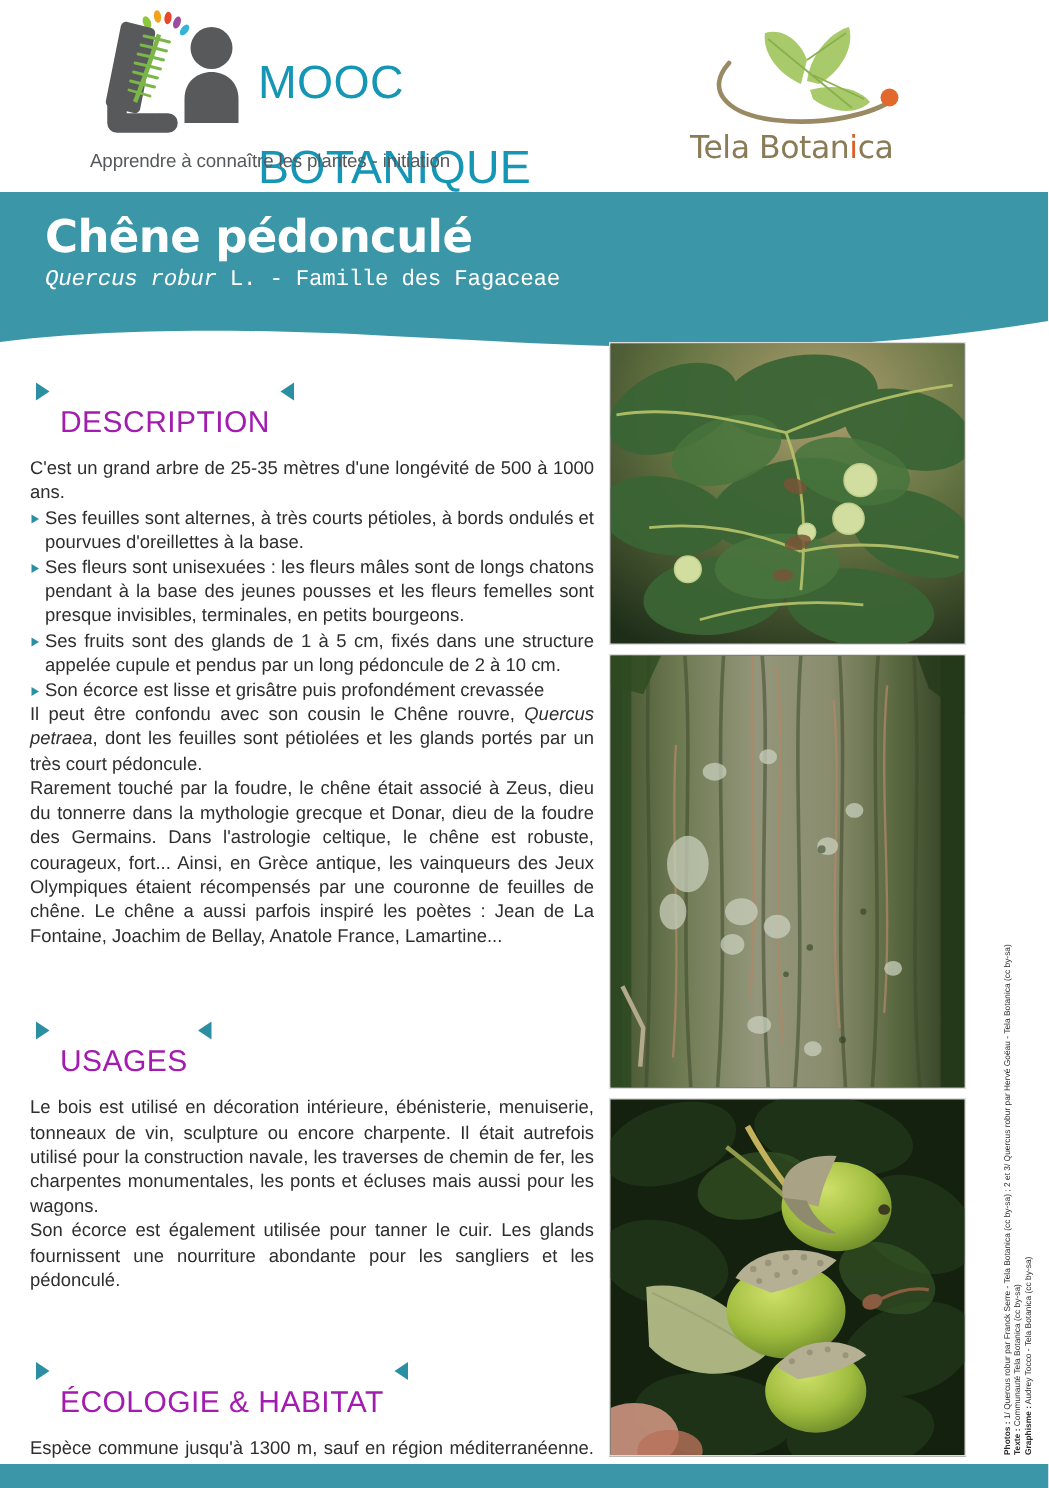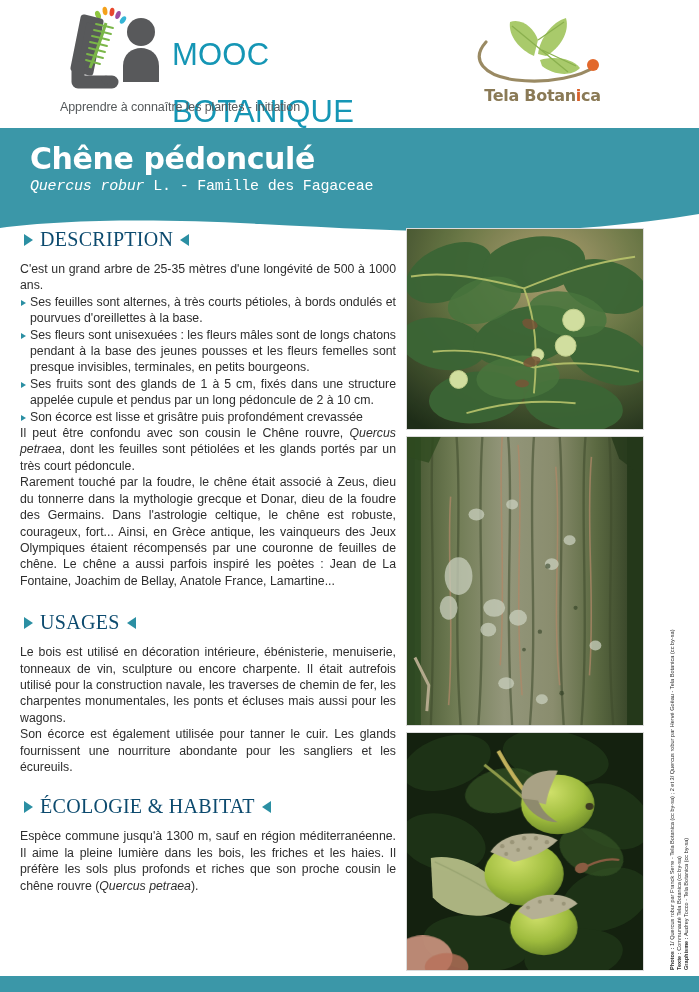--- a/index.html
+++ b/index.html
@@ -71,24 +71,23 @@
   }
   .tela-mark {
     position: absolute;
     left: 12px; top: 0;
     width: 140px; height: 78px;
   }
   .tela-word {
     position: absolute;
     left: 0; top: 76px;
     width: 165px;
-    text-align: center;
     font-family: "DejaVu Sans", sans-serif;
-    font-size: 16px;
-    font-weight: bold;
+    font-size: 21px;
+    font-weight: normal;
     color: #8a7a56;
     letter-spacing: -0.3px;
     white-space: nowrap;
   }
   .tela-word .accent { color: #d9622b; }
 
   
   .banner {
     position: absolute;
     left: 0; top: 128px;
@@ -134,26 +133,27 @@
   }
 
   .section-head {
     display: flex;
     align-items: center;
     gap: 7px;
     margin: 0 0 10px 4px;
     color: #6b6b6b;
   }
   .section-head .label {
-    font-family: Liberation Serif, serif;
+    font-family: Liberation Sans, sans-serif;
     font-size: 20px;
     font-weight: 400;
-    color: #0c4a6e;
+    color: #a21caf;
     letter-spacing: 0.3px;
     white-space: nowrap;
+    margin-top: 43px;
   }
   .tri {
     width: 0; height: 0;
     border-top: 6px solid transparent;
     border-bottom: 6px solid transparent;
     flex: 0 0 auto;
   }
   .tri-right { border-left: 9px solid #2b8fa3; }
   .tri-left  { border-right: 9px solid #2b8fa3; }
 
@@ -339,21 +339,21 @@
       <div class="sec-gap"></div>
 
       <div class="section-head">
         <span class="tri tri-right"></span>
         <span class="label">USAGES</span>
         <span class="tri tri-left"></span>
       </div>
 
       <div class="body-text">
         <p>Le bois est utilisé en décoration intérieure, ébénisterie, menuiserie, tonneaux de vin, sculpture ou encore charpente. Il était autrefois utilisé pour la construction navale, les traverses de chemin de fer, les charpentes monumentales, les ponts et écluses mais aussi pour les wagons.</p>
-        <p>Son écorce est également utilisée pour tanner le cuir. Les glands fournissent une nourriture abondante pour les sangliers et les écureuils.</p>
+        <p>Son écorce est également utilisée pour tanner le cuir. Les glands fournissent une nourriture abondante pour les sangliers et les pédonculé.</p>
       </div>
 
       <div class="sec-gap-b"></div>
 
       <div class="section-head">
         <span class="tri tri-right"></span>
         <span class="label">ÉCOLOGIE &amp; HABITAT</span>
         <span class="tri tri-left"></span>
       </div>
 

